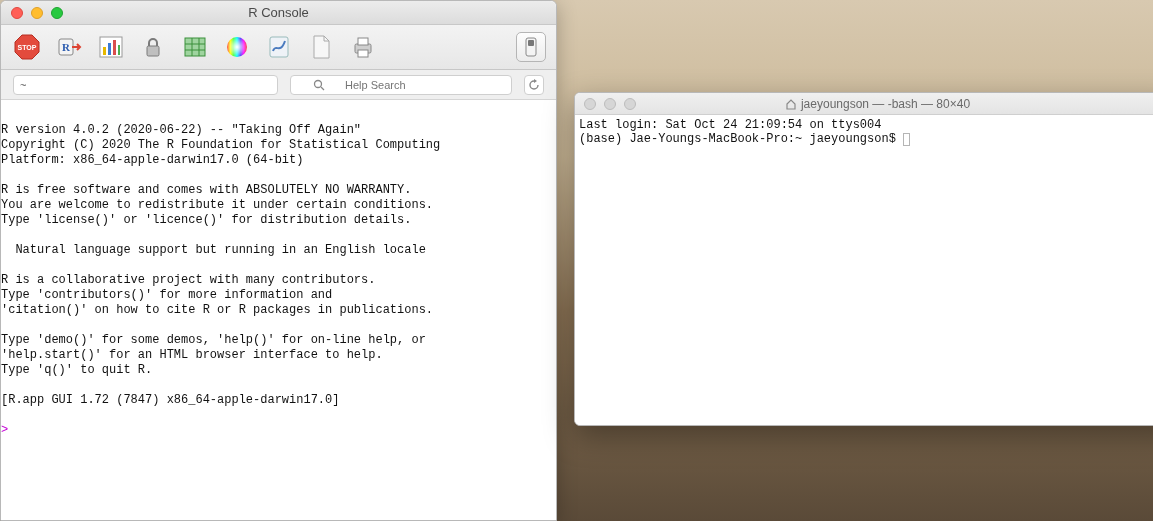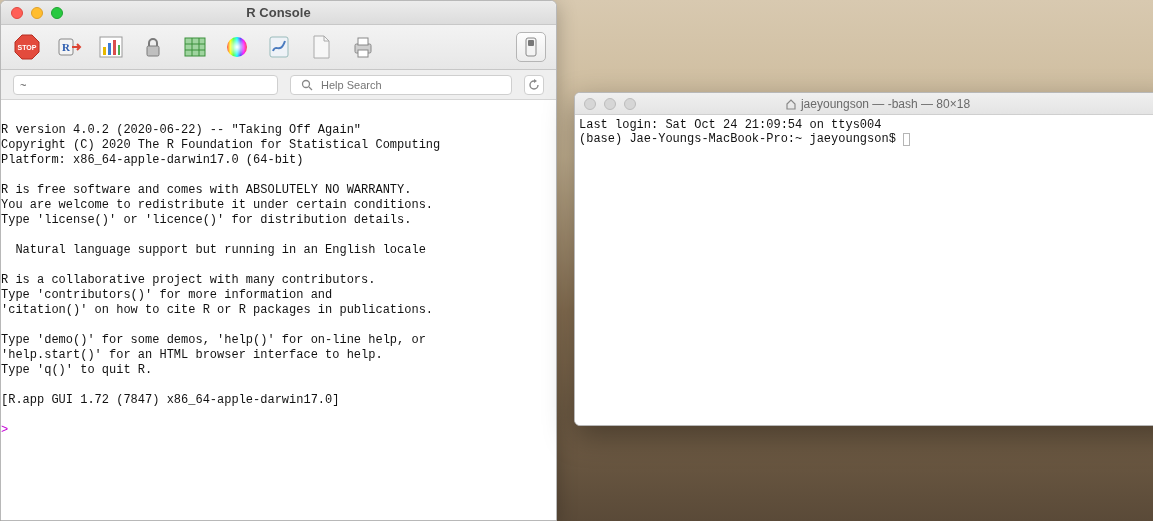--- a/index.html
+++ b/index.html
@@ -31,21 +31,20 @@
     }
     .traffic { display: flex; gap: 8px; padding-left: 10px; }
     .tl { width: 12px; height: 12px; border-radius: 50%; }
     .tl.red { background: #ff5f57; border: .5px solid #e1483f; }
     .tl.yellow { background: #ffbd2e; border: .5px solid #e0a027; }
     .tl.green { background: #28c940; border: .5px solid #1fa531; }
     .titlebar-title {
       position: absolute; left: 0; right: 0;
       text-align: center; font-size: 13px; color: #4a4a4a;
       pointer-events: none;
-      font-weight: bold;
     }
 
     .r-toolbar {
       height: 45px;
       background: linear-gradient(#f3f3f3, #e7e7e7);
       border-bottom: 1px solid #c7c7c7;
       display: flex; align-items: center;
       gap: 10px; padding: 0 10px;
     }
     .r-toolbar .btn {
@@ -72,21 +71,21 @@
       height: 20px; width: 265px;
       background: #fff;
       border: 1px solid #cfcfcf; border-radius: 4px;
       display: flex; align-items: center; padding: 0 6px;
       font-size: 11px; color: #555;
     }
     .r-searchbox {
       height: 20px; flex: 1;
       background: #fff;
       border: 1px solid #cfcfcf; border-radius: 4px;
-      display: flex; align-items: center; padding: 0 10px; gap: 8px;
+      display: flex; align-items: center; padding: 0 22px; gap: 20px;
     }
     .r-searchbox input {
       border: none; outline: none; font-size: 11px; flex: 1;
       color: #555; background: transparent;
     }
     .r-refresh {
       width: 20px; height: 20px;
       background: #fff;
       border: 1px solid #cfcfcf; border-radius: 4px;
       display: flex; align-items: center; justify-content: center;
@@ -294,21 +293,21 @@
   <div class="term-titlebar">
     <div class="traffic-inactive">
       <div class="tl inactive"></div>
       <div class="tl inactive"></div>
       <div class="tl inactive"></div>
     </div>
     <div class="term-titletext">
       <svg width="12" height="12" viewBox="0 0 12 12">
         <path d="M2 6 L6 2 L10 6 V11 H2 Z" fill="none" stroke="#8a8a8a" stroke-width="1.2"></path>
       </svg>
-      <span>jaeyoungson — -bash — 80×18</span>
+      <span>jaeyoungson — -bash — 80×40</span>
     </div>
   </div>
   <div class="term-body">
 
     <div id="termtext" style="white-space:pre;">Last login: Sat Oct 24 21:09:54 on ttys004
 (base) Jae-Youngs-MacBook-Pro:~ jaeyoungson$ <span class="term-cursor"></span></div>
   </div>
 </div>
 
 </body></html>

